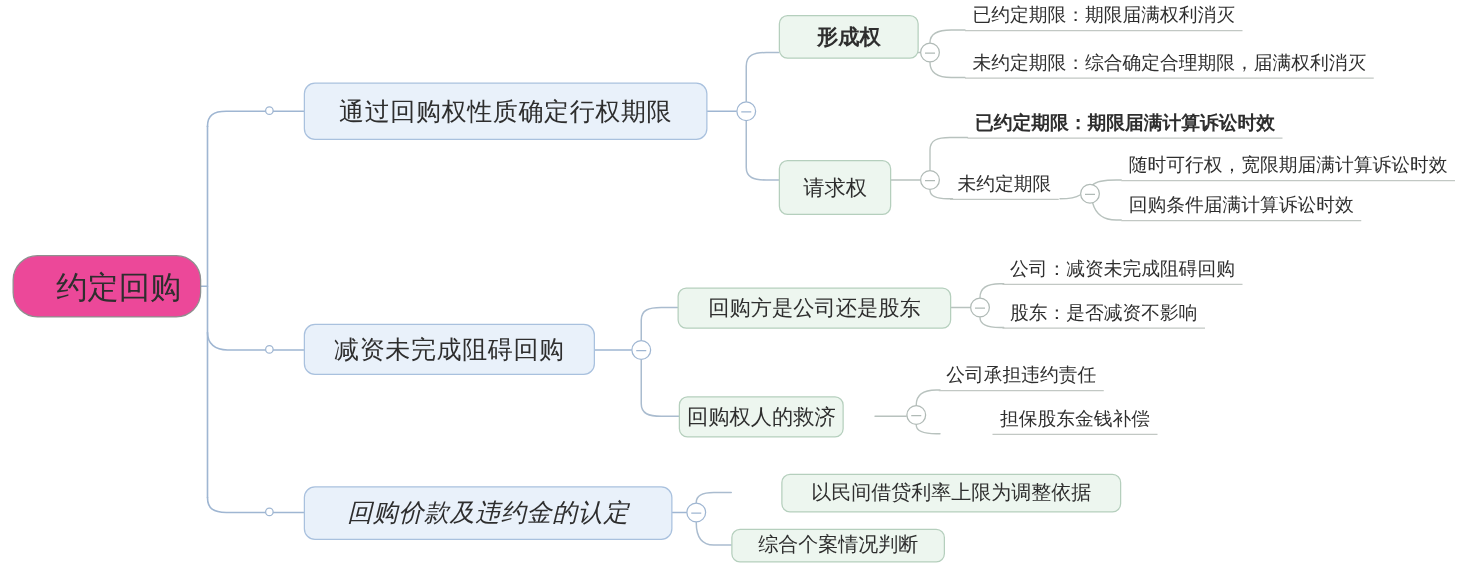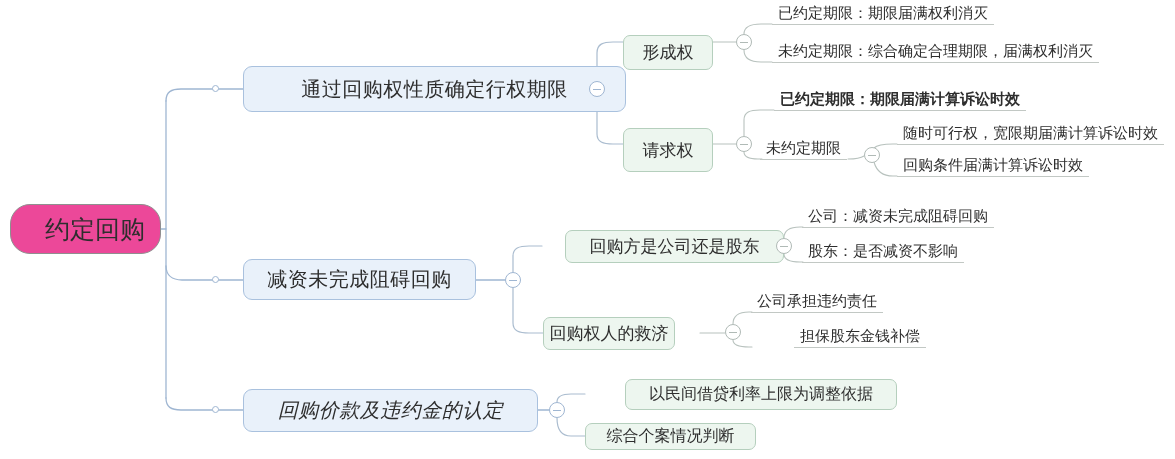--- a/index.html
+++ b/index.html
@@ -17,30 +17,30 @@
   .root{
     left:10px;top:204px;width:151px;height:50px;
     background:#ec4899;border:1.5px solid #8f8f8f;border-radius:20px;
     font-size:25px;
     padding-left:19px;
   }
   .main{
     background:#e9f1fa;border:1.3px solid #a9c1de;border-radius:9px;
     font-size:20px;letter-spacing:.5px;
   }
-  .main1{left:243px;top:66px;width:383px;height:46px;}
+  .main1{left:243px;top:66px;width:323px;height:46px;}
   .main2{left:243px;top:259px;width:233px;height:41px;}
   .main3{left:243px;top:389px;width:295px;height:43px;font-style:italic;}
   .green{
     background:#edf6ef;border:1.2px solid #b5cfbd;border-radius:7px;
     font-size:17px;
   }
-  .g1{left:623px;top:35px;width:90px;height:35px;}
+  .g1{left:623px;top:12px;width:112px;height:35px;font-weight:bold;}
   .g2{left:623px;top:128px;width:90px;height:44px;}
-  .g3{left:542px;top:230px;width:219px;height:33px;margin-left:23px;}
+  .g3{left:542px;top:230px;width:219px;height:33px;}
   .g4{left:543px;top:317px;width:132px;height:33px;}
   .gl1{left:585px;top:379px;width:272px;height:31px;font-size:16px;margin-left:40px;}
   .gl2{left:585px;top:423px;width:171px;height:27px;font-size:16px;}
   .leaf{
     position:absolute;white-space:nowrap;font-size:15px;line-height:18px;
     color:#2e2e2e;border-bottom:1px solid #c2c8c4;padding:0 6px 2px 6px;
     cursor:default;
   }
   .lf1{left:772px;top:4px;}
   .lf2{left:772px;top:42px;text-align:right;}

